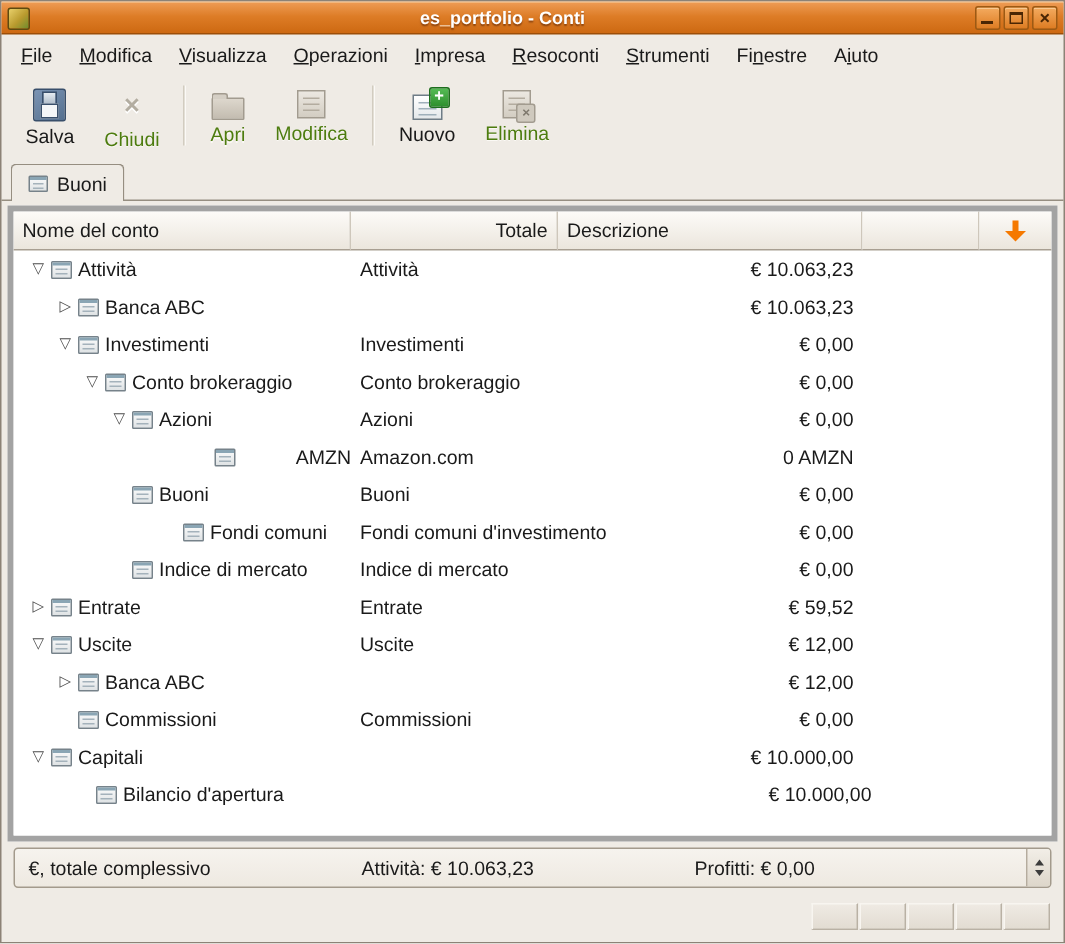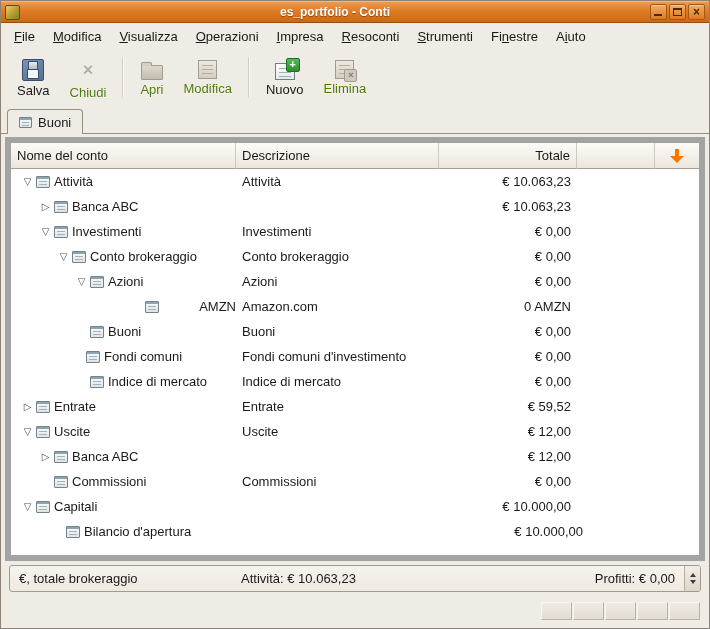--- a/index.html
+++ b/index.html
@@ -59,21 +59,21 @@
          background:var(--window-bg,#efebe5); border:1px solid #968e81; border-bottom:none; border-radius:4px 4px 0 0; cursor:pointer; }
   .tab-icon { width:13px; height:11px; }
 
   
   .acct-icon, .tab-icon { display:inline-block; background:linear-gradient(180deg,#fbfbfb,#dfe3e5); border:1px solid #76828a; border-radius:1px; position:relative; }
   .acct-icon { width:14px; height:12px; margin-right:4px; vertical-align:-1px; flex:0 0 14px; }
   .acct-icon::after, .tab-icon::after { content:""; position:absolute; left:0; right:0; top:0; height:2px; background:#8aa5b4; }
   .acct-icon::before, .tab-icon::before { content:""; position:absolute; left:2px; right:2px; top:4px; height:1px; background:#a4b2bb; box-shadow:0 3px 0 #a4b2bb; }
 
   
-  .pane { margin:3px 4px 0; height:424px; flex:0 0 424px; border:6px solid #a3a3a3; background:#fff; overflow:hidden; }
+  .pane { margin:3px 4px 0; height:424px; flex:0 0 424px; border:4px solid #a3a3a3; background:#fff; overflow:hidden; }
   .grid-header { display:flex; height:26px; }
   .hcell { background:linear-gradient(180deg,#fdfbf8,#ebe6dd); border-right:1px solid #cec7bb; border-bottom:1px solid #a89f92;
            display:flex; align-items:center; padding:0 6px; font-size:13px; cursor:default; }
   .col-name  { width:225px; flex:0 0 225px; }
   .col-desc  { width:203px; flex:0 0 203px; }
   .col-total { width:138px; flex:0 0 138px; justify-content:flex-end; text-align:right; }
   .col-fill  { width:78px;  flex:0 0 78px; }
   .col-arrow { width:54px;  flex:1; justify-content:center; border-right:none; cursor:pointer; }
 
   .dl-arrow { position:relative; width:14px; height:15px; display:inline-block; }
@@ -88,21 +88,21 @@
   .trow .col-total { padding:0 6px; display:block; }
   .expander { display:inline-block; width:17px; flex:0 0 17px; text-align:center; color:#4c4c4c;
               font-family:"DejaVu Sans", sans-serif; font-size:10px; cursor:pointer; }
 
   
   .summary { margin:4px 8px 0; height:27px; flex:0 0 27px; border:1px solid #a39a8c; border-radius:3px;
              background:linear-gradient(180deg,#f6f3ee,#eee9e1); display:flex; align-items:center; overflow:hidden; }
   .sum-cell { padding:0 9px; white-space:nowrap; }
   .sum-cell.c1 { width:222px; flex:0 0 222px; }
   .sum-cell.c2 { width:222px; flex:0 0 222px; }
-  .sum-cell.c3 { flex:1;text-align:right; }
+  .sum-cell.c3 { flex:1; }
   .sum-stepper { width:16px; height:100%; flex:0 0 16px; border-left:1px solid #b5ac9e;
                  background:linear-gradient(180deg,#f2eee7,#ddd6ca); display:flex; flex-direction:column;
                  align-items:center; justify-content:center; gap:3px; cursor:pointer; }
   .sum-stepper i { width:0; height:0; border:3px solid transparent; display:block; }
   .sum-stepper .up { border-bottom:4px solid #3c3c3c; border-top:none; }
   .sum-stepper .down { border-top:4px solid #3c3c3c; border-bottom:none; }
 
   
   .bottomstrip { flex:1; position:relative; }
   .grip { position:absolute; right:9px; bottom:8px; display:flex; }
@@ -176,25 +176,25 @@
       <span class="tab-icon"></span>
       <span>Buoni</span>
     </div>
   </div>
 
   <div class="pane">
     <div class="grid-header">
       <div class="hcell col-name">
           <span>Nome del conto</span>
         </div>
+      <div class="hcell col-total">
+          <span>Totale</span>
+        </div>
       <div class="hcell col-desc">
           <span>Descrizione</span>
-        </div>
-      <div class="hcell col-total">
-          <span>Totale</span>
         </div>
       <div class="hcell col-fill"></div>
       <div class="hcell col-arrow">
         <span class="dl-arrow"></span>
       </div>
     </div>
     <div class="tree" id="tree">
         <div class="trow">
           <div class="cell col-name" style="padding-left: 8px;">
             <span class="expander">▽</span>
@@ -266,21 +266,21 @@
             <span class="expander"></span>
             <span class="acct-icon"></span>
             <span class="acct-name">Buoni</span>
           </div>
           <div class="cell col-desc">Buoni</div>
           <div class="cell col-total">€ 0,00</div>
           <div class="cell col-fill"></div>
           <div class="cell col-arrow" style="border: none;"></div>
         </div>
         <div class="trow">
-          <div class="cell col-name" style="padding-left: 58px;">
+          <div class="cell col-name" style="padding-left: 96px;">
             <span class="expander"></span>
             <span class="acct-icon"></span>
             <span class="acct-name">Fondi comuni</span>
           </div>
           <div class="cell col-desc">Fondi comuni d'investimento</div>
           <div class="cell col-total">€ 0,00</div>
           <div class="cell col-fill"></div>
           <div class="cell col-arrow" style="border: none;"></div>
         </div>
         <div class="trow">
@@ -357,21 +357,21 @@
           </div>
           <div class="cell col-desc"></div>
           <div class="cell col-total">€ 10.000,00</div>
           <div class="cell col-fill"></div>
           <div class="cell col-arrow" style="border: none;"></div>
         </div>
       </div>
   </div>
 
   <div class="summary">
-    <span class="sum-cell c1">€, totale brokeraggio</span>
+    <span class="sum-cell c1">€, totale complessivo</span>
     <span class="sum-cell c2">Attività: € 10.063,23</span>
     <span class="sum-cell c3">Profitti: € 0,00</span>
     <span class="sum-stepper">
       <i class="up"></i>
       <i class="down"></i>
     </span>
   </div>
 
   <div class="bottomstrip">
     <div class="grip">

